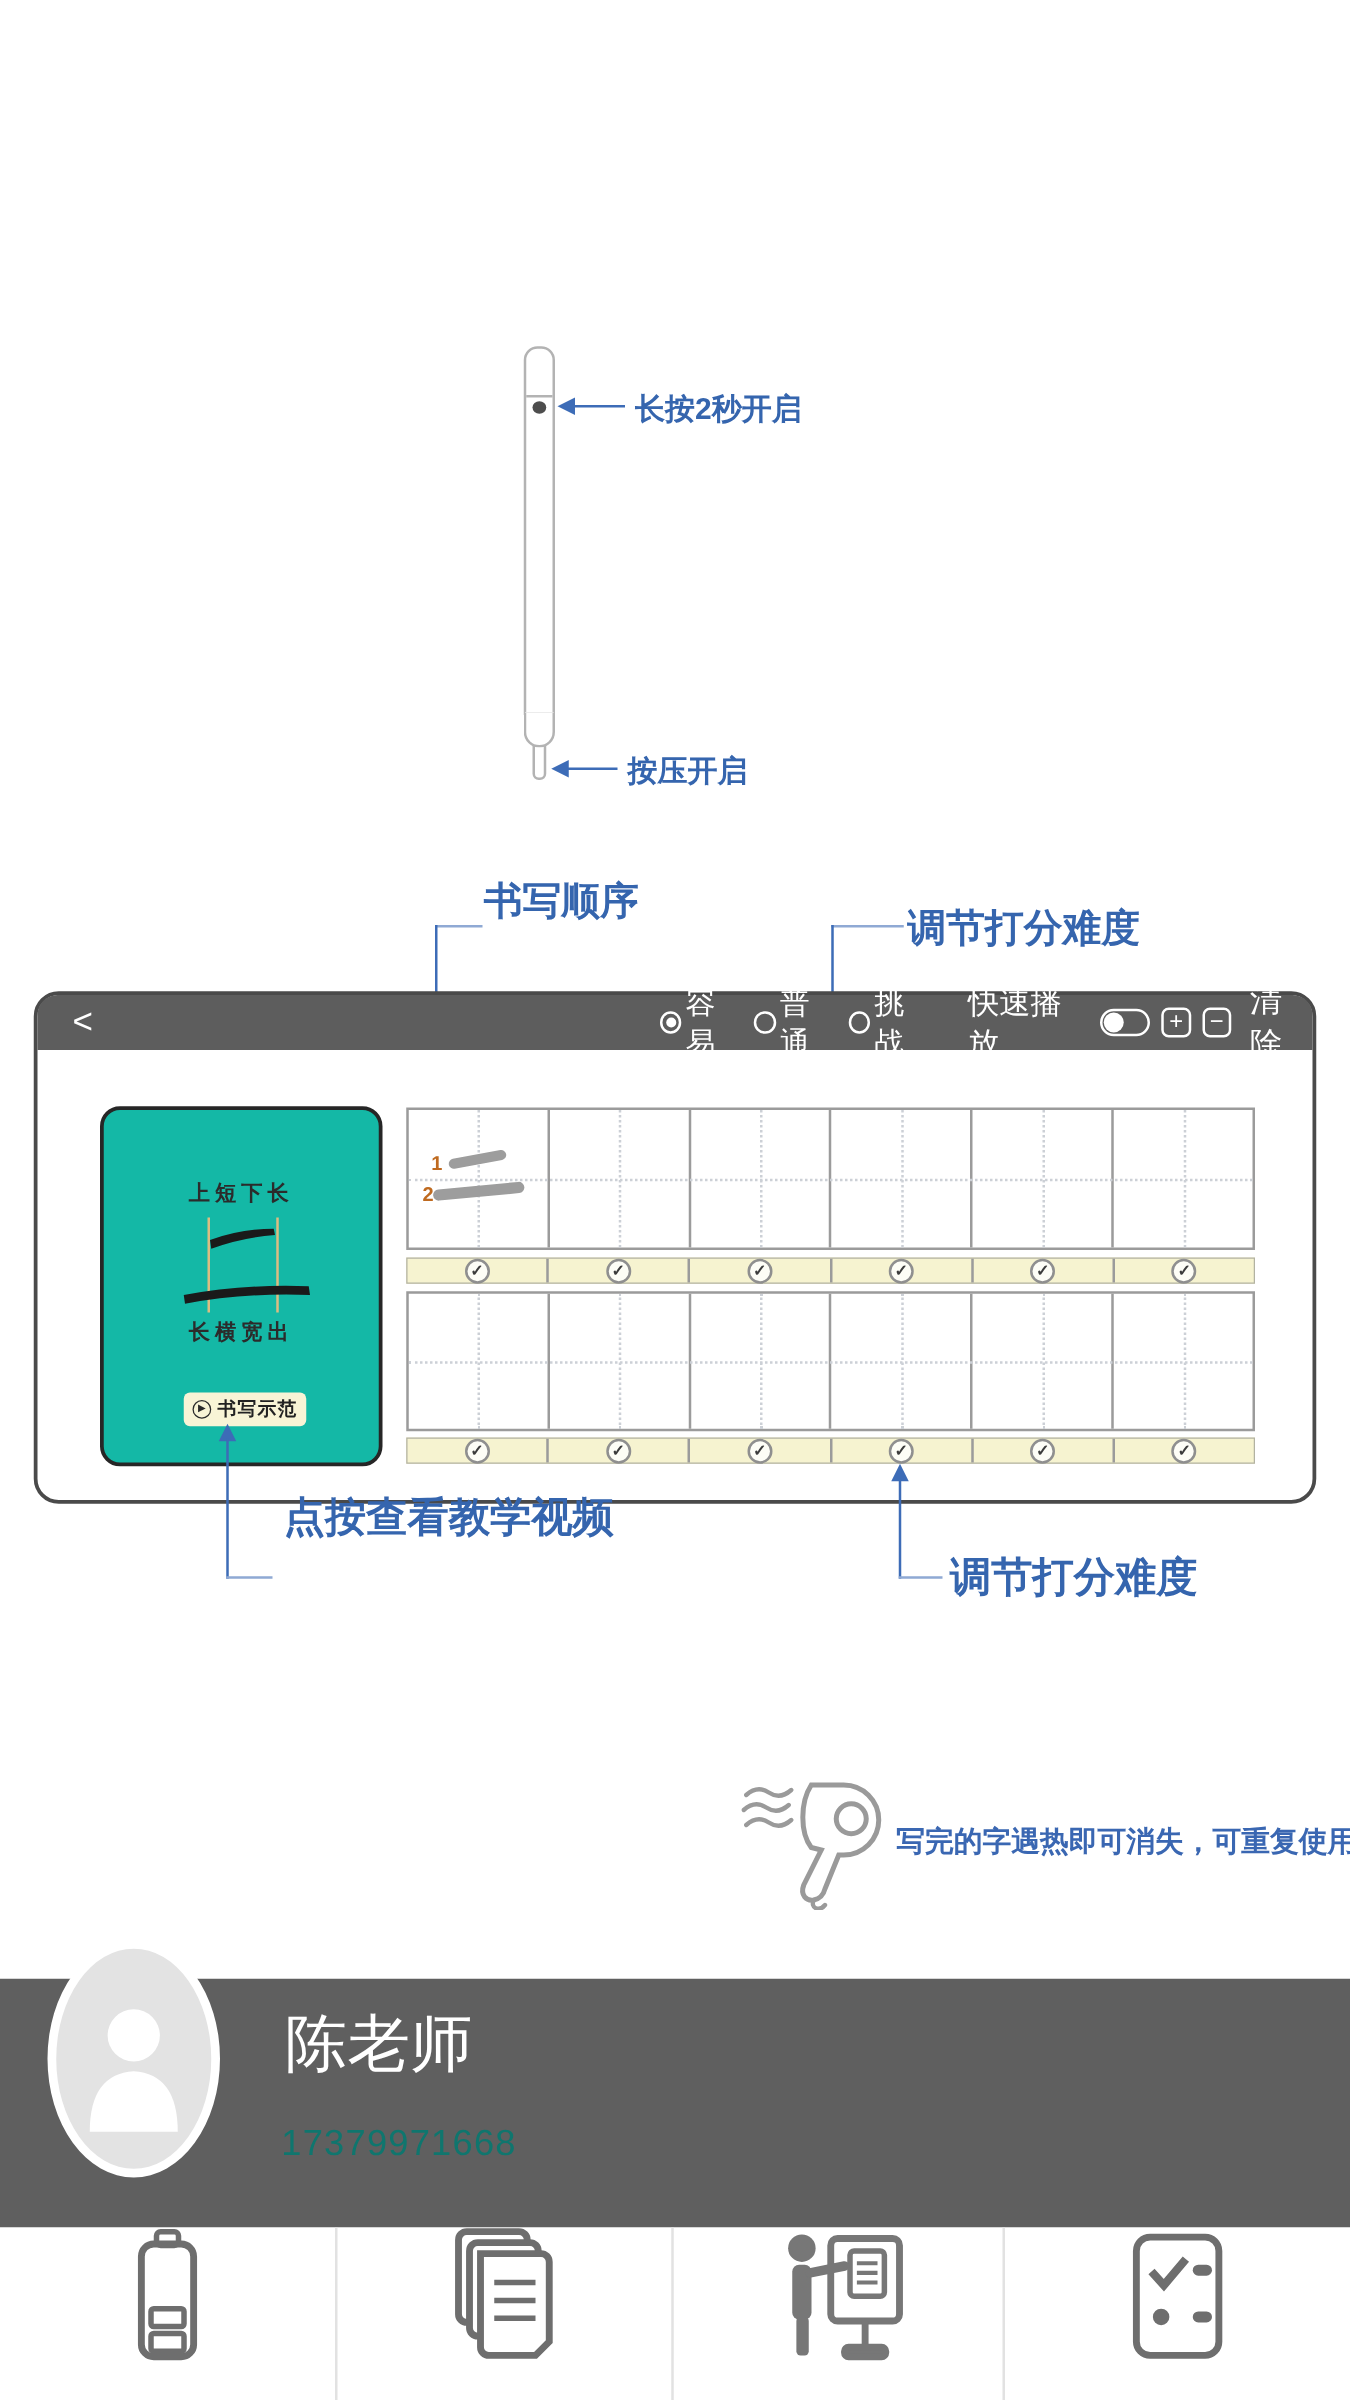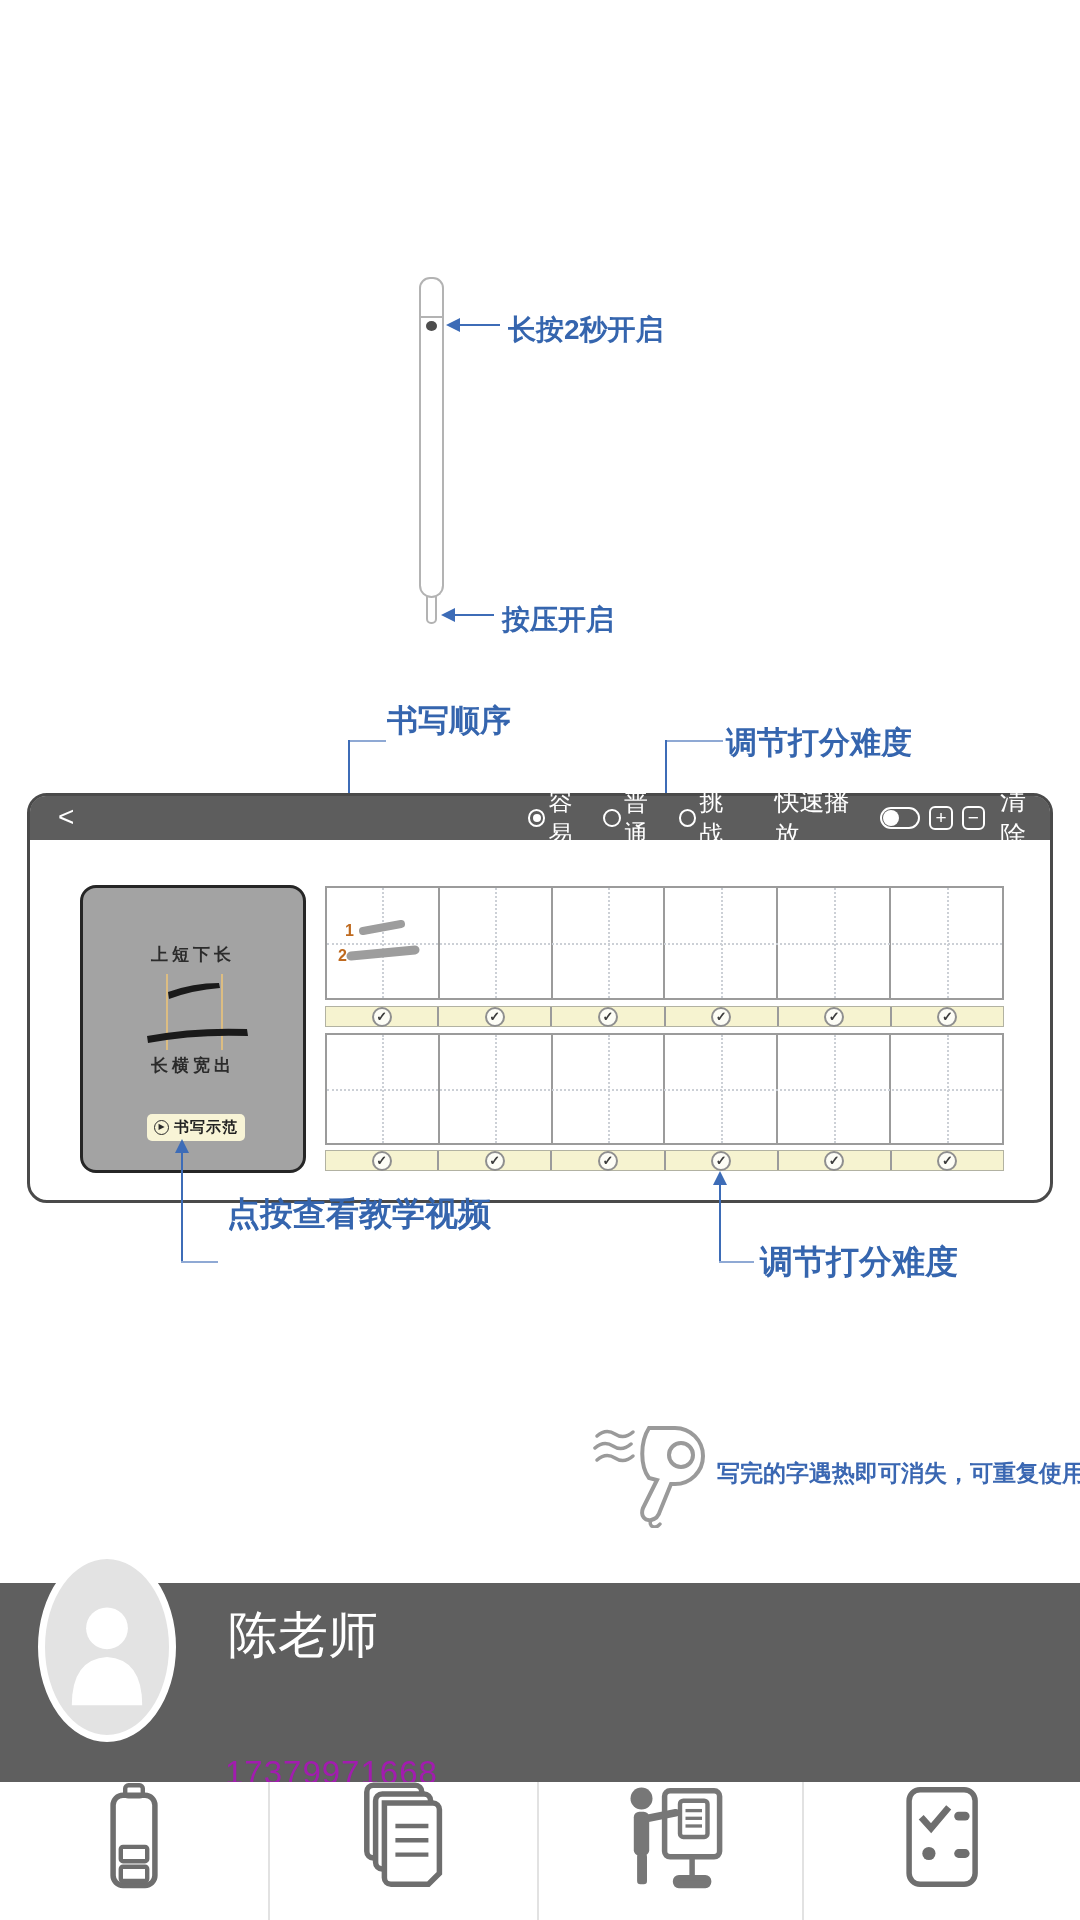--- a/index.html
+++ b/index.html
@@ -23,21 +23,21 @@
   .pen-shoulder { position:absolute; left:419px; top:570px; width:25px; height:28px; background:#fff;
                   border:2px solid #b3b3b3; border-top:none; border-radius:0 0 13px 13px; }
 
   
   .c-line { position:absolute; background:#3d6cb7; }
   .e-line { position:absolute; background:#8fa9d4; }
   .arr-left { position:absolute; width:0; height:0; border-top:7px solid transparent; border-bottom:7px solid transparent; border-right:14px solid #3d6cb7; }
   .arr-down { position:absolute; width:0; height:0; border-left:7px solid transparent; border-right:7px solid transparent; border-top:14px solid #3d6cb7; }
   .arr-up   { position:absolute; width:0; height:0; border-left:7px solid transparent; border-right:7px solid transparent; border-bottom:14px solid #3d6cb7; }
   .callout-text { position:absolute; color:#3565ae; font-weight:bold; white-space:nowrap; }
-  .pen-label { font-size:28px; }
+  .pen-label { font-size:24px; }
   .mid-label { font-size:31px; }
   .low-label { font-size:33px; }
 
   
   .panel { position:absolute; left:27px; top:793px; width:1026px; height:410px; background:#fff;
            border:3px solid #4a4a4a; border-radius:20px; }
   .panel-header { position:absolute; left:0; top:0; width:100%; height:44px; background:#5d5d5d; border-radius:16px 16px 0 0; }
   .back-btn { position:absolute; left:28px; top:0; height:44px; line-height:42px; color:#fff; font-size:28px; font-weight:400; }
   .panel-title { position:absolute; left:178px; top:0; height:44px; line-height:44px; color:#fff; font-size:27px; white-space:nowrap; }
   .panel-title .score { margin-left:6px; }
@@ -46,21 +46,21 @@
   .radio-circle { width:18px; height:18px; border:2px solid #fff; border-radius:50%; display:flex; align-items:center; justify-content:center; }
   .radio-circle .dot { width:8px; height:8px; background:#fff; border-radius:50%; display:none; }
   .radio-opt.selected .radio-circle .dot { display:block; }
   .qp-label { font-size:25px; margin-left:20px; }
   .toggle { width:42px; height:22px; border:2px solid #fff; border-radius:12px; position:relative; }
   .toggle .knob { position:absolute; left:1px; top:1px; width:16px; height:16px; background:#fff; border-radius:50%; }
   .sq-btn { width:24px; height:24px; border:2px solid #fff; border-radius:6px; color:#fff; font-size:19px; line-height:20px; text-align:center; }
   .clear-btn { font-size:26px; margin-left:6px; }
 
   
-  .char-card { position:absolute; left:50px; top:89px; width:226px; height:288px; background:#a3a3a3;
+  .char-card { position:absolute; left:50px; top:89px; width:226px; height:288px; background:#14b8a6;
                border:3px solid #262626; border-radius:16px; }
   .tip { position:absolute; width:100%; text-align:center; font-family:"Liberation Serif", serif;
          font-weight:bold; font-size:17px; color:#2b2b2b; letter-spacing:4px; }
   .tip-top { top:55px; }
   .tip-bottom { top:166px; }
   .char-art { position:absolute; left:52px; top:82px; }
   .demo-btn { position:absolute; left:64px; top:226px; width:98px; height:27px; background:#f8f4d6; border-radius:5px;
               display:flex; align-items:center; justify-content:center; gap:5px; }
   .play-ic { width:15px; height:15px; border:1.5px solid #2b2b2b; border-radius:50%; font-size:8px; line-height:12px;
              text-align:center; color:#2b2b2b; }
@@ -85,21 +85,21 @@
 
   
   .dryer { position:absolute; left:593px; top:1420px; }
   .dryer-note { position:absolute; left:717px; top:1458px; font-size:23px; font-weight:bold; color:#3a67b2; white-space:nowrap; }
 
   
   .profile-band { position:absolute; left:0; top:1583px; width:1080px; height:199px; background:#5f5f5f; }
   .avatar { position:absolute; left:38px; top:1552px; width:138px; height:190px; background:#e3e3e3;
             border:7px solid #ffffff; border-radius:50%; display:flex; align-items:center; justify-content:center; overflow:hidden; }
   .profile-name { position:absolute; left:228px; top:1602px; color:#fff; font-size:50px; }
-  .profile-phone { position:absolute; left:225px; top:1754px; color:#a21caf; font-size:33px; letter-spacing:1px; }
+  .profile-phone { position:absolute; left:225px; top:1699px; color:#0f766e; font-size:29px; letter-spacing:1px; }
 
   
   .bottom-nav { position:absolute; left:0; top:1782px; width:1080px; height:138px; background:#fff; }
   .nav-div { position:absolute; top:0; width:2px; height:138px; background:#e2e2e2; }
   .nav-item { position:absolute; top:0; height:138px; display:flex; align-items:flex-start; justify-content:center; }
 </style>
 </head>
 <body>
 
 <div id="canvas">

